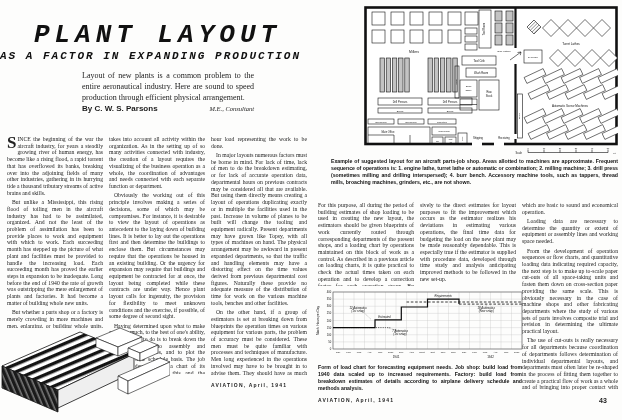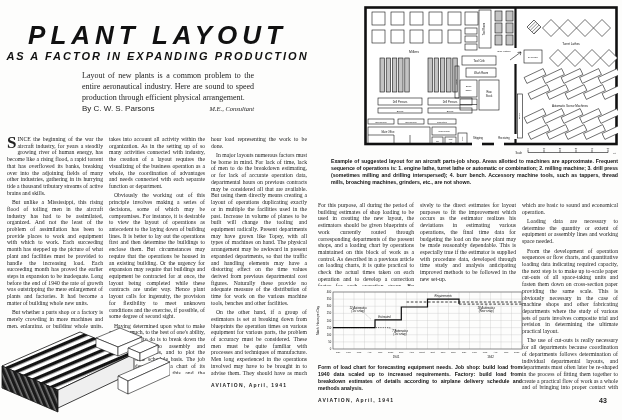--- a/index.html
+++ b/index.html
@@ -1,28 +1,28 @@
 <!DOCTYPE html>
 <html><head>
 <meta charset="utf-8">
 <style>
   html,body{margin:0;padding:0;}
   body{width:622px;height:420px;position:relative;background:#fdfdfc;
        font-family:"Liberation Serif",serif;color:#1c1c1c;overflow:hidden;}
   
   .title{position:absolute;left:0;top:20px;width:315px;text-align:center;
-         font-family:Liberation Sans, sans-serif;font-style:italic;font-weight:900;
+         font-family:Liberation Mono, monospace;font-style:italic;font-weight:900;
          font-size:26px;letter-spacing:5px;color:#111;white-space:nowrap;}
-  .subtitle{position:absolute;left:0;top:50px;width:315px;text-align:center;
-         font-family:Liberation Sans, sans-serif;font-style:italic;font-weight:bold;
+  .subtitle{position:absolute;left:0;top:50px;width:315px;
+         font-family:Liberation Mono, monospace;font-style:italic;font-weight:bold;
          font-size:11px;letter-spacing:2px;color:#111;white-space:nowrap;}
   .deck{position:absolute;left:82px;top:70px;width:172px;font-size:8px;line-height:1.4;
         text-align:justify;color:#222;}
   .byline-row{position:absolute;left:82px;top:104px;width:172px;font-size:8px;}
-  .byline{font-family:"Liberation Sans",sans-serif;font-weight:normal;text-align:right;}
+  .byline{font-family:"Liberation Sans",sans-serif;font-weight:bold;text-align:right;}
   .credential{float:right;font-style:italic;font-size:6.5px;margin-top:1px;}
   
   .col{position:absolute;font-size:5.7px;line-height:1.18;text-align:justify;
        overflow:hidden;color:#222;}
   .col p{margin:0 0 2.6px 0;text-indent:5px;}
   .col p:first-child{text-indent:0;}
   .col[data-col="col1"] p:first-child::first-letter{
        font-size:17px;font-weight:bold;float:left;line-height:.8;padding-right:1px;}
   .c1{left:7px;  top:136px;width:96px;height:192px;}
   .c2{left:109px;top:136px;width:96px;height:238px;}

